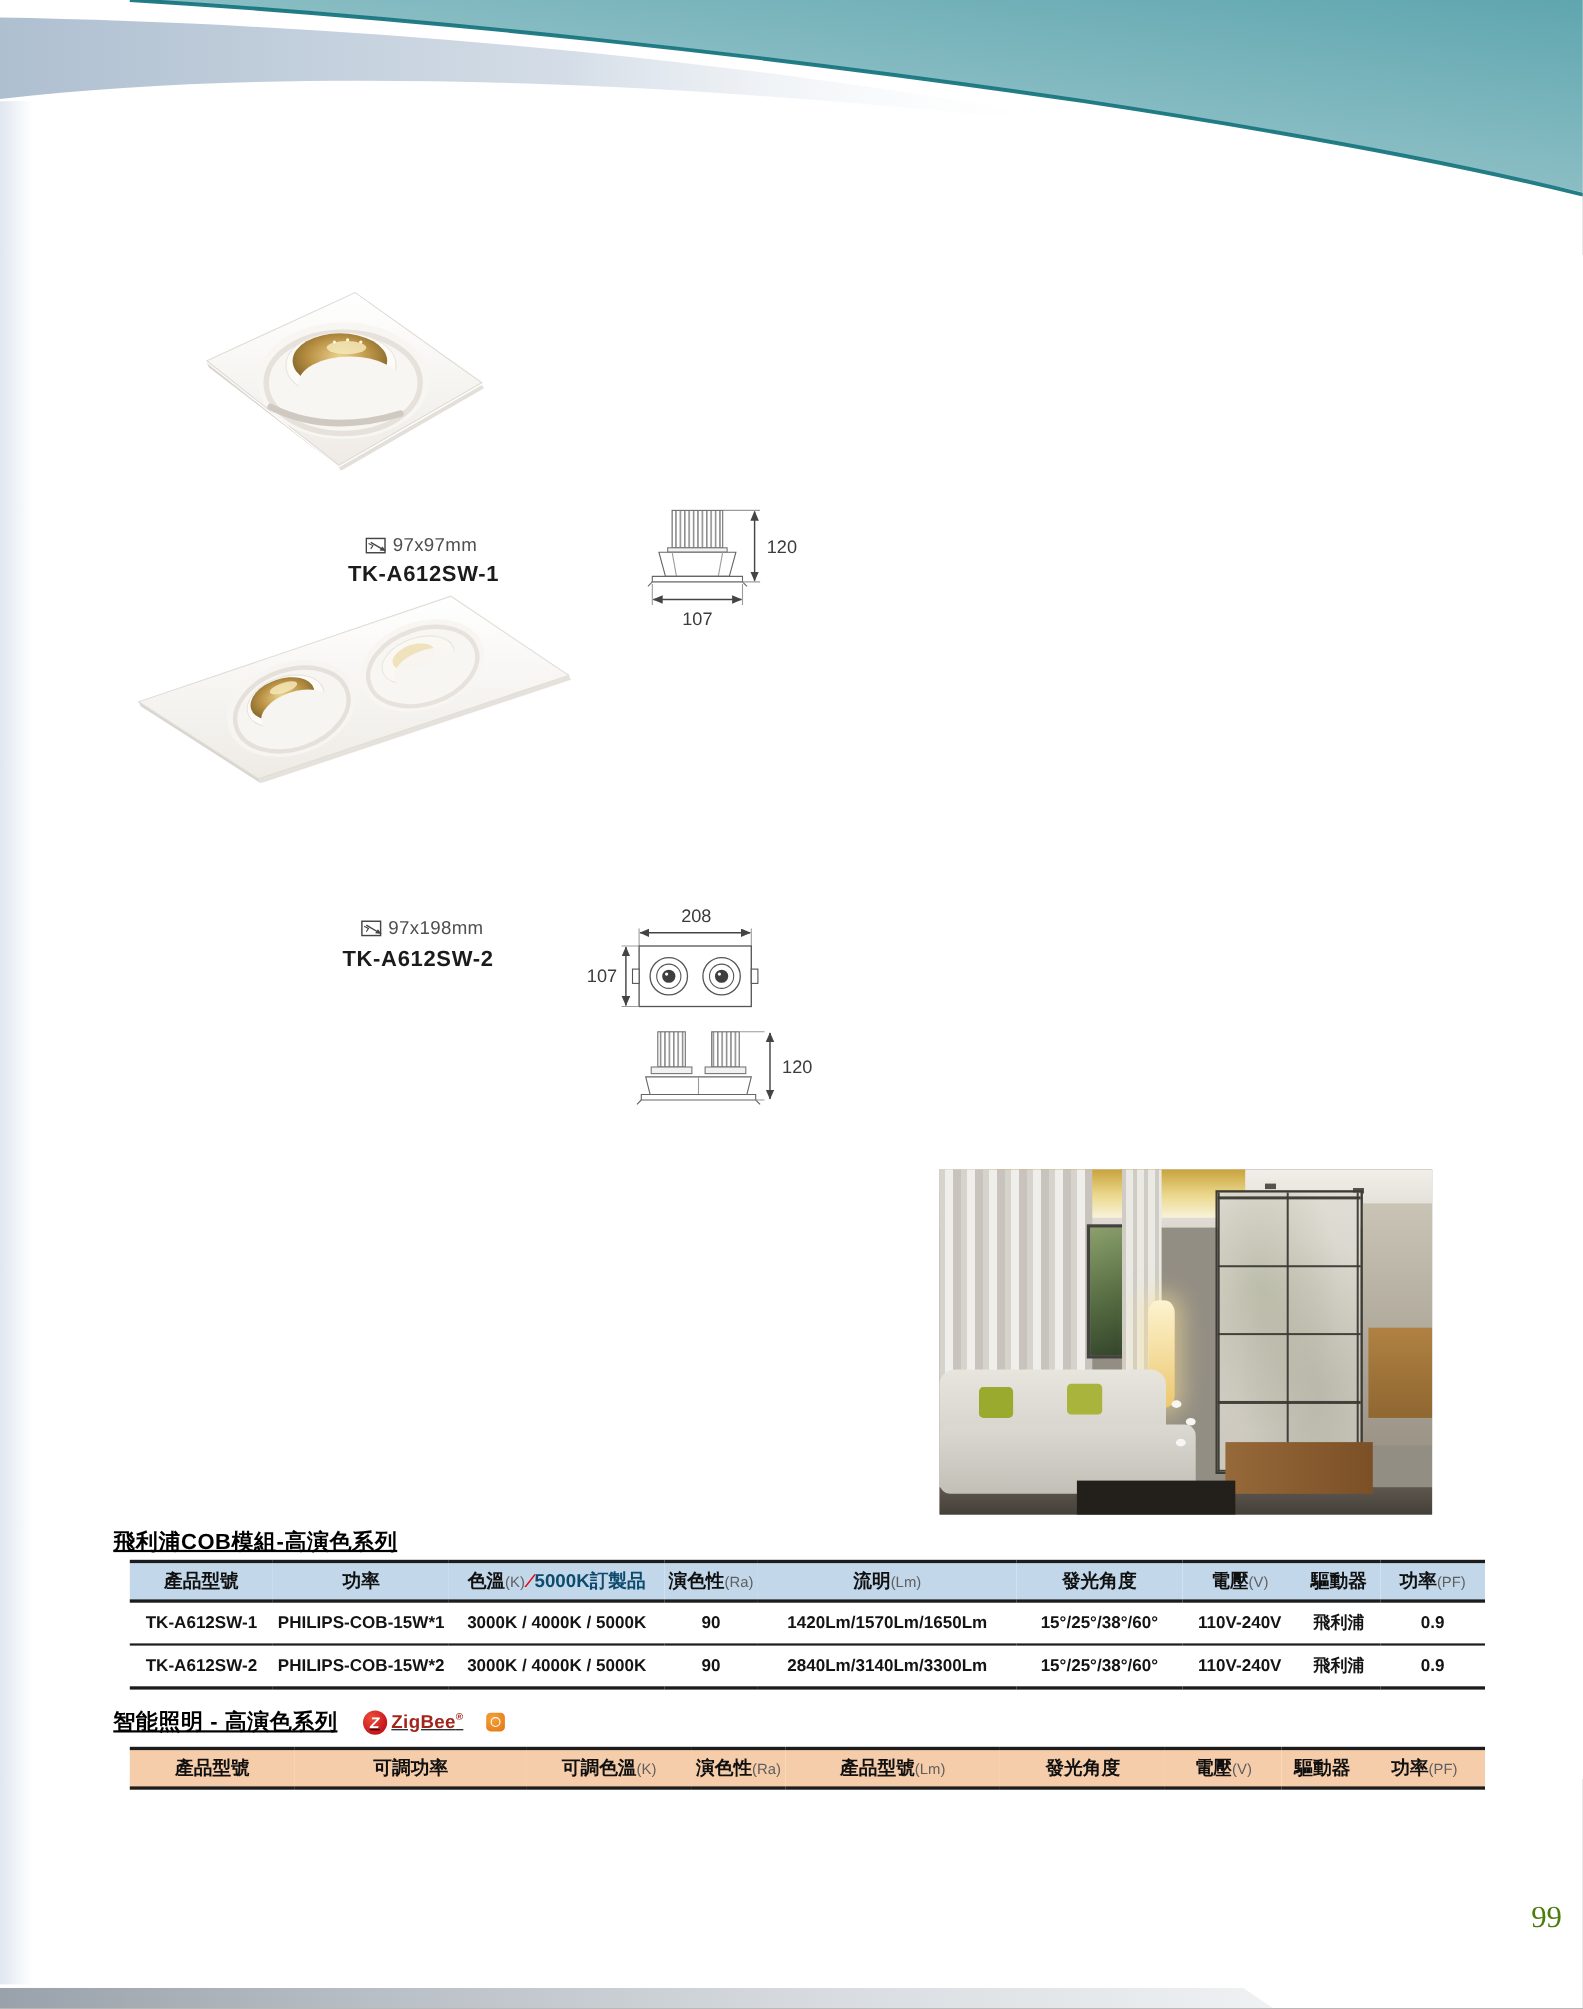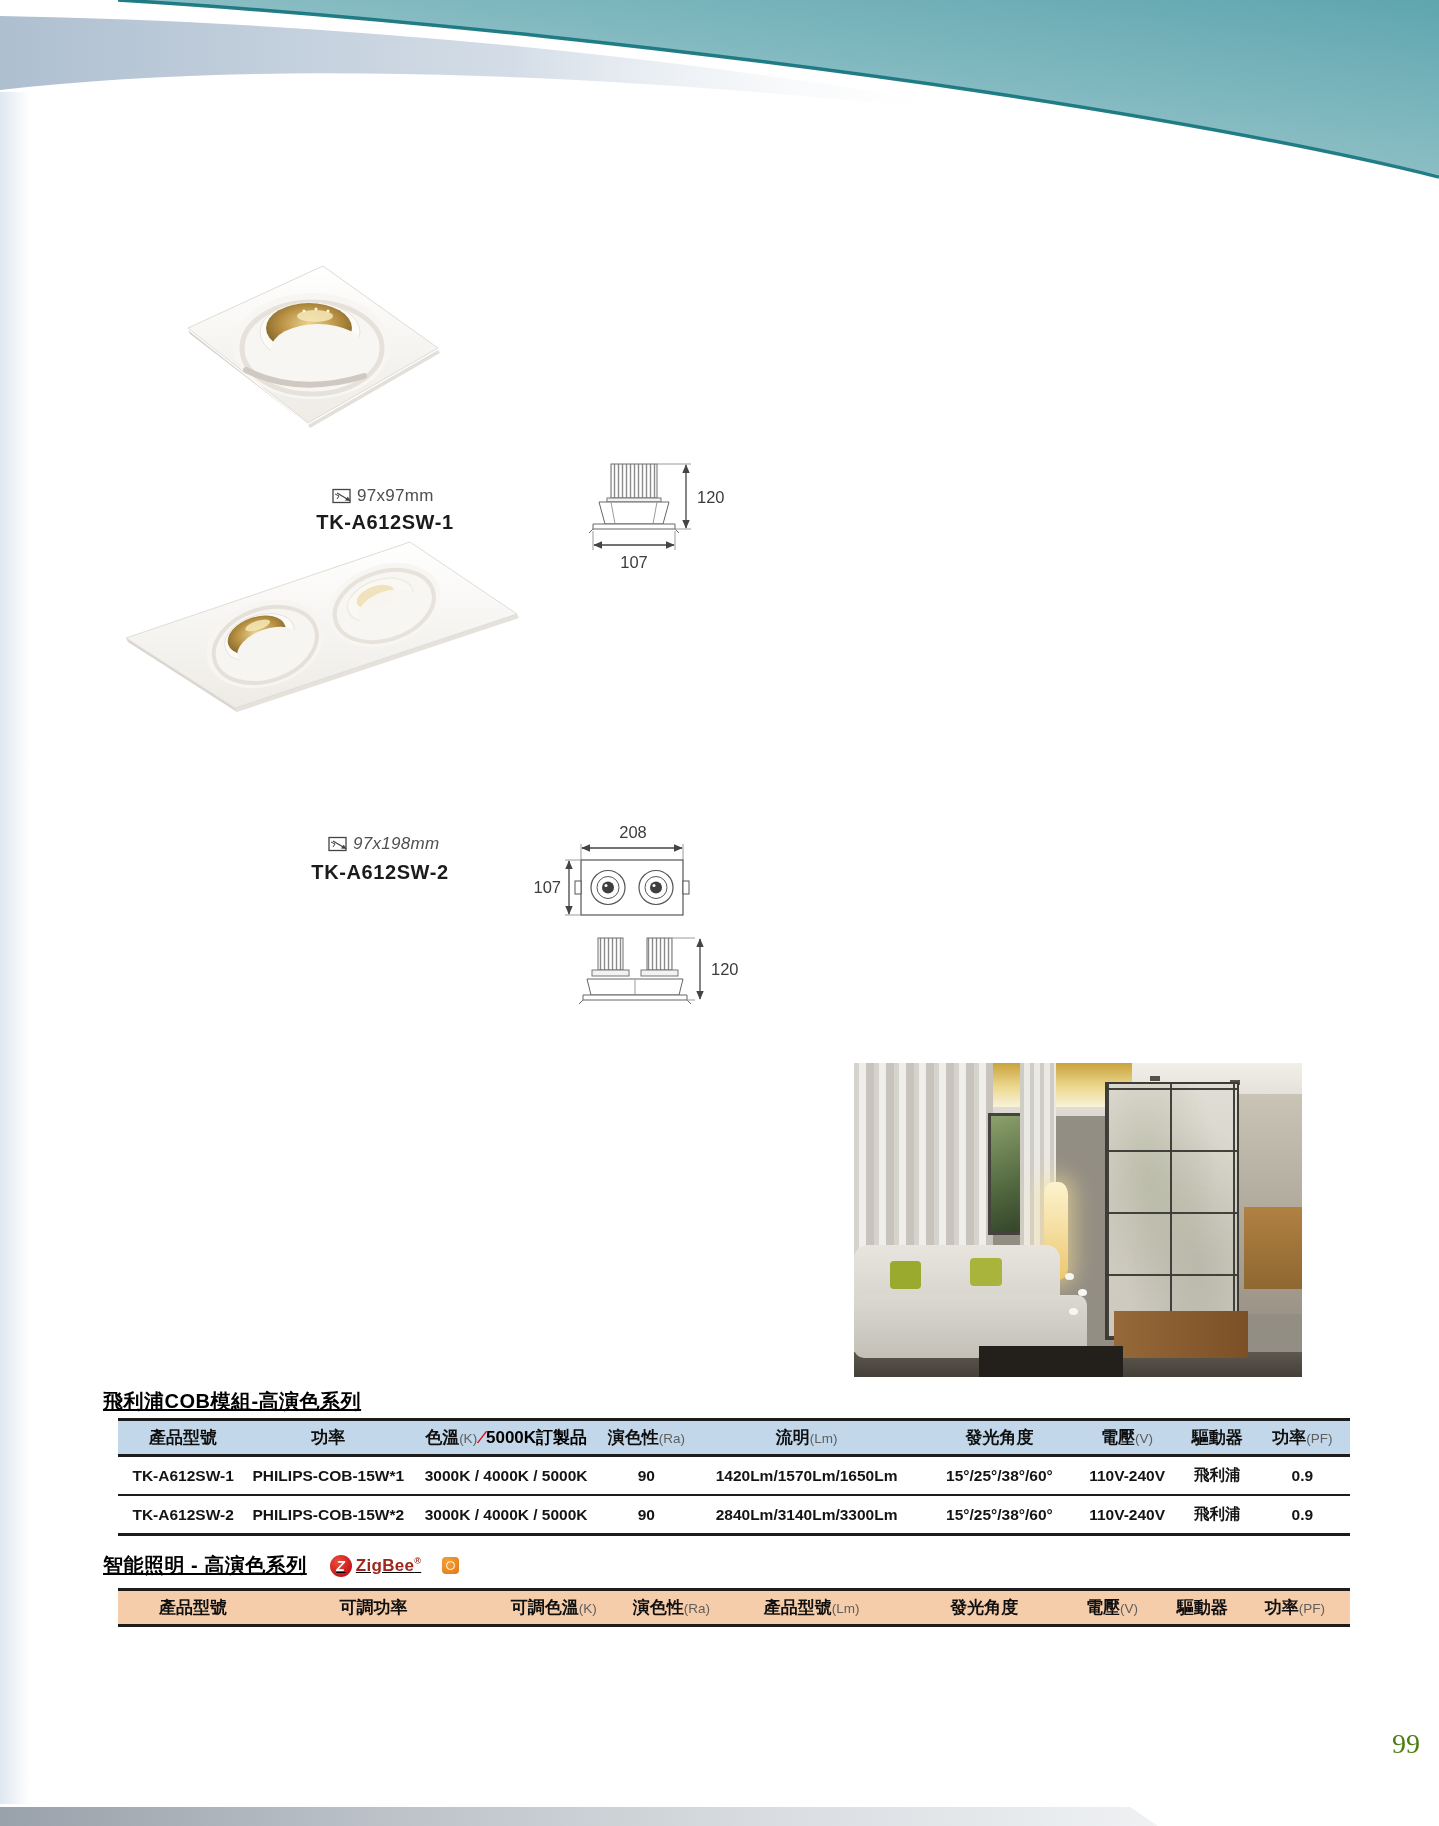--- a/index.html
+++ b/index.html
@@ -68,21 +68,21 @@
   table.spec thead tr{border-top:3px solid #1c1c1c;border-bottom:3px solid #1c1c1c;}
   table.spec tbody tr{border-bottom:2px solid #1c1c1c;}
   table.spec tbody tr:last-child{border-bottom:3px solid #1c1c1c;}
   table.spec th{height:33px;font-size:17px;font-weight:bold;color:#101010;text-align:center;
                 padding:0 2px;white-space:nowrap;overflow:visible;}
   table.t1 th{background:#c2d7e9;}
   table.t2 th{background:#f6cdaa;}
   table.spec td{height:37px;font-size:15.5px;font-weight:bold;color:#141414;text-align:center;
                 padding:0 2px;white-space:nowrap;overflow:visible;background:#fff;}
   .u{font-weight:normal;font-size:13.5px;color:#5f5f5f;}
-  .red{color:#000000;}
+  .red{color:#0c4a6e;}
   .slash{color:#e60012;font-style:italic;padding:0 3px;}
 
   
   .zb{display:inline-flex;align-items:center;gap:4px;margin-left:6px;}
   .zb-circle{width:22px;height:22px;border-radius:50%;display:inline-flex;align-items:center;
     justify-content:center;background:radial-gradient(circle at 35% 30%,#ef4d3a,#c5161d 70%);
     color:#fff;font-weight:bold;font-style:italic;font-size:14px;}
   .zb-text{color:#a2251c;font-weight:bold;font-size:17px;letter-spacing:.3px;}
   .zb-reg{color:#a2251c;font-size:9px;vertical-align:top;}
   .cert-icon{width:17px;height:17px;border-radius:4px;margin-left:4px;display:inline-flex;
@@ -193,21 +193,21 @@
     </g>
     <g transform="rotate(-18.5 264 69)">
       <ellipse cx="264" cy="69" rx="58" ry="40" fill="#f8f6f2"></ellipse>
       <ellipse cx="264" cy="70" rx="51" ry="34" fill="none" stroke="#e7e3dc" stroke-width="4"></ellipse>
       <ellipse cx="262" cy="63" rx="34" ry="20" fill="#faf8f3" stroke="#eae6df"></ellipse>
       <ellipse cx="259" cy="59" rx="20" ry="11" fill="#ecdcae" opacity="0.8"></ellipse>
       <ellipse cx="267" cy="73" rx="31" ry="17" fill="#f8f6f2" opacity="0.95"></ellipse>
     </g>
   </svg>
 
-  <div class="cap" style="left:328px;top:834px;font-style:italic;">
+  <div class="cap" style="left:328px;top:834px;">
     <svg width="24" height="17" viewBox="0 0 24 17">
       <rect x="1" y="1.5" width="17" height="13" fill="none" stroke="#444" stroke-width="1.3"></rect>
       <path d="M3,6 L7,8 L5,11" fill="none" stroke="#444" stroke-width="1"></path>
       <path d="M5,5 L16,11.5" fill="none" stroke="#444" stroke-width="1.3"></path>
       <polygon points="19,13 13,12.4 15.6,8.8" fill="#444"></polygon>
     </svg>
     <span>97x198mm</span>
   </div>
   <div class="pcode" style="left:270px;top:861px;">TK-A612SW-2</div>
 

